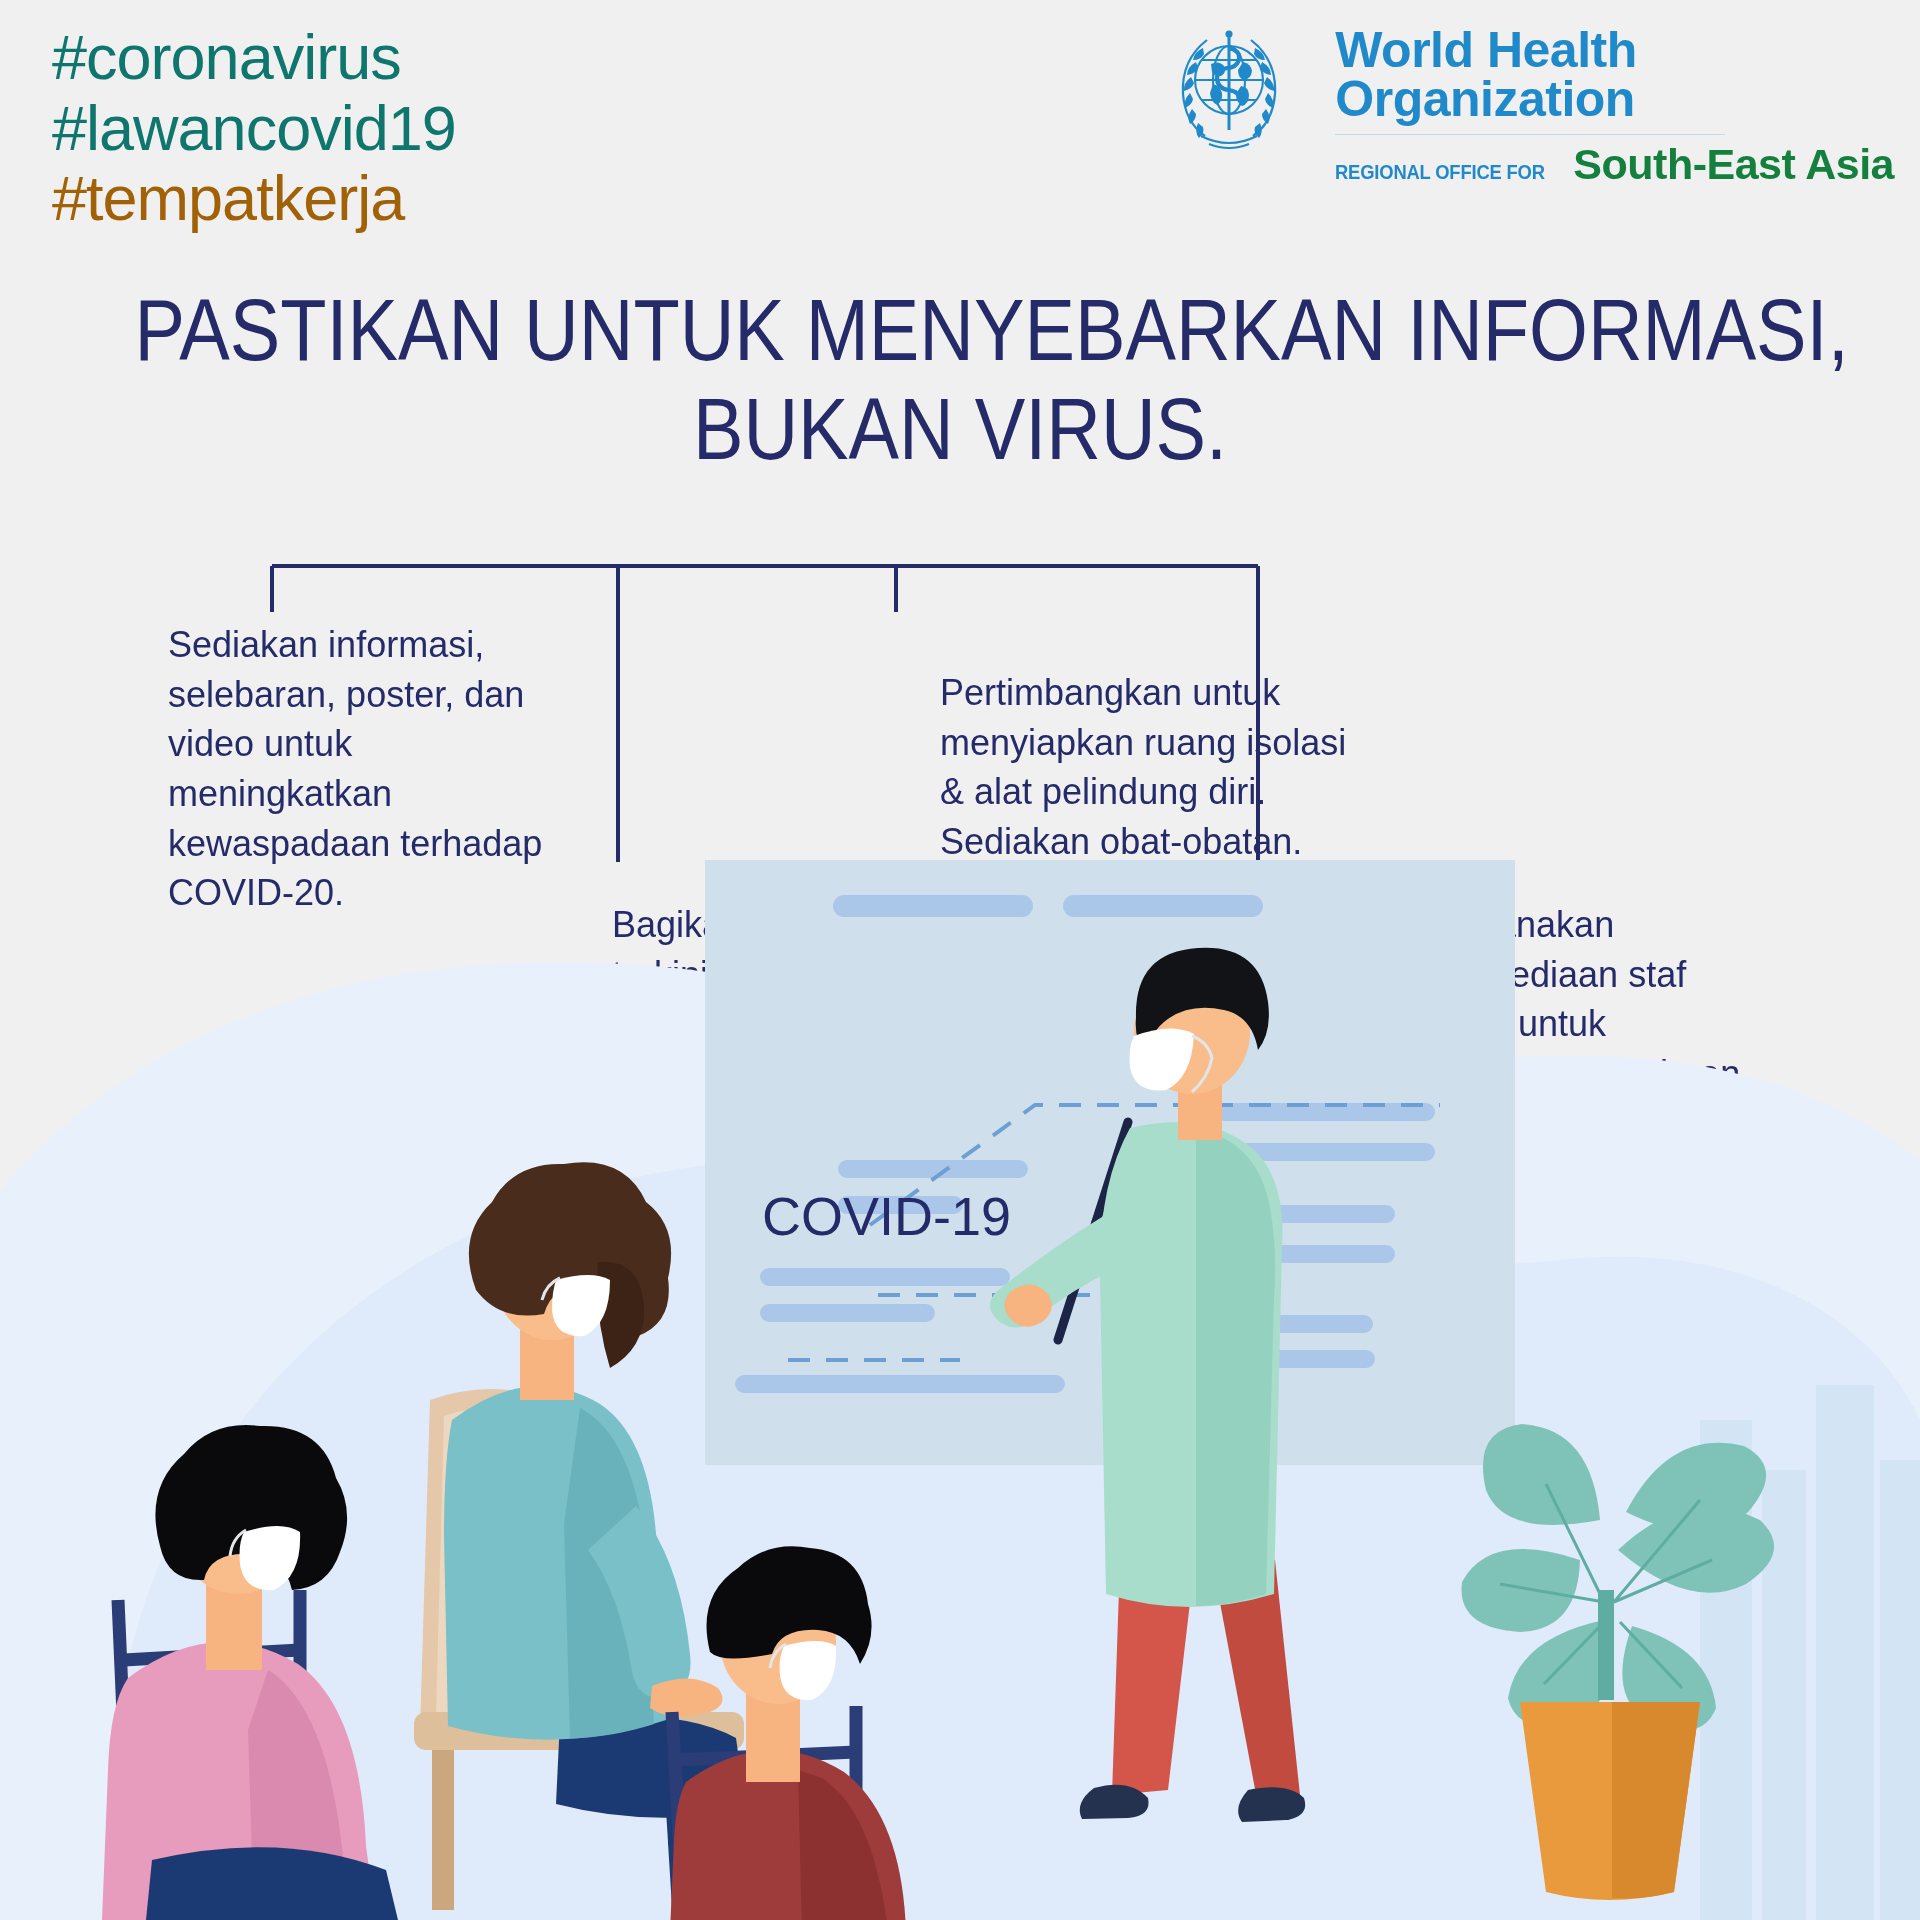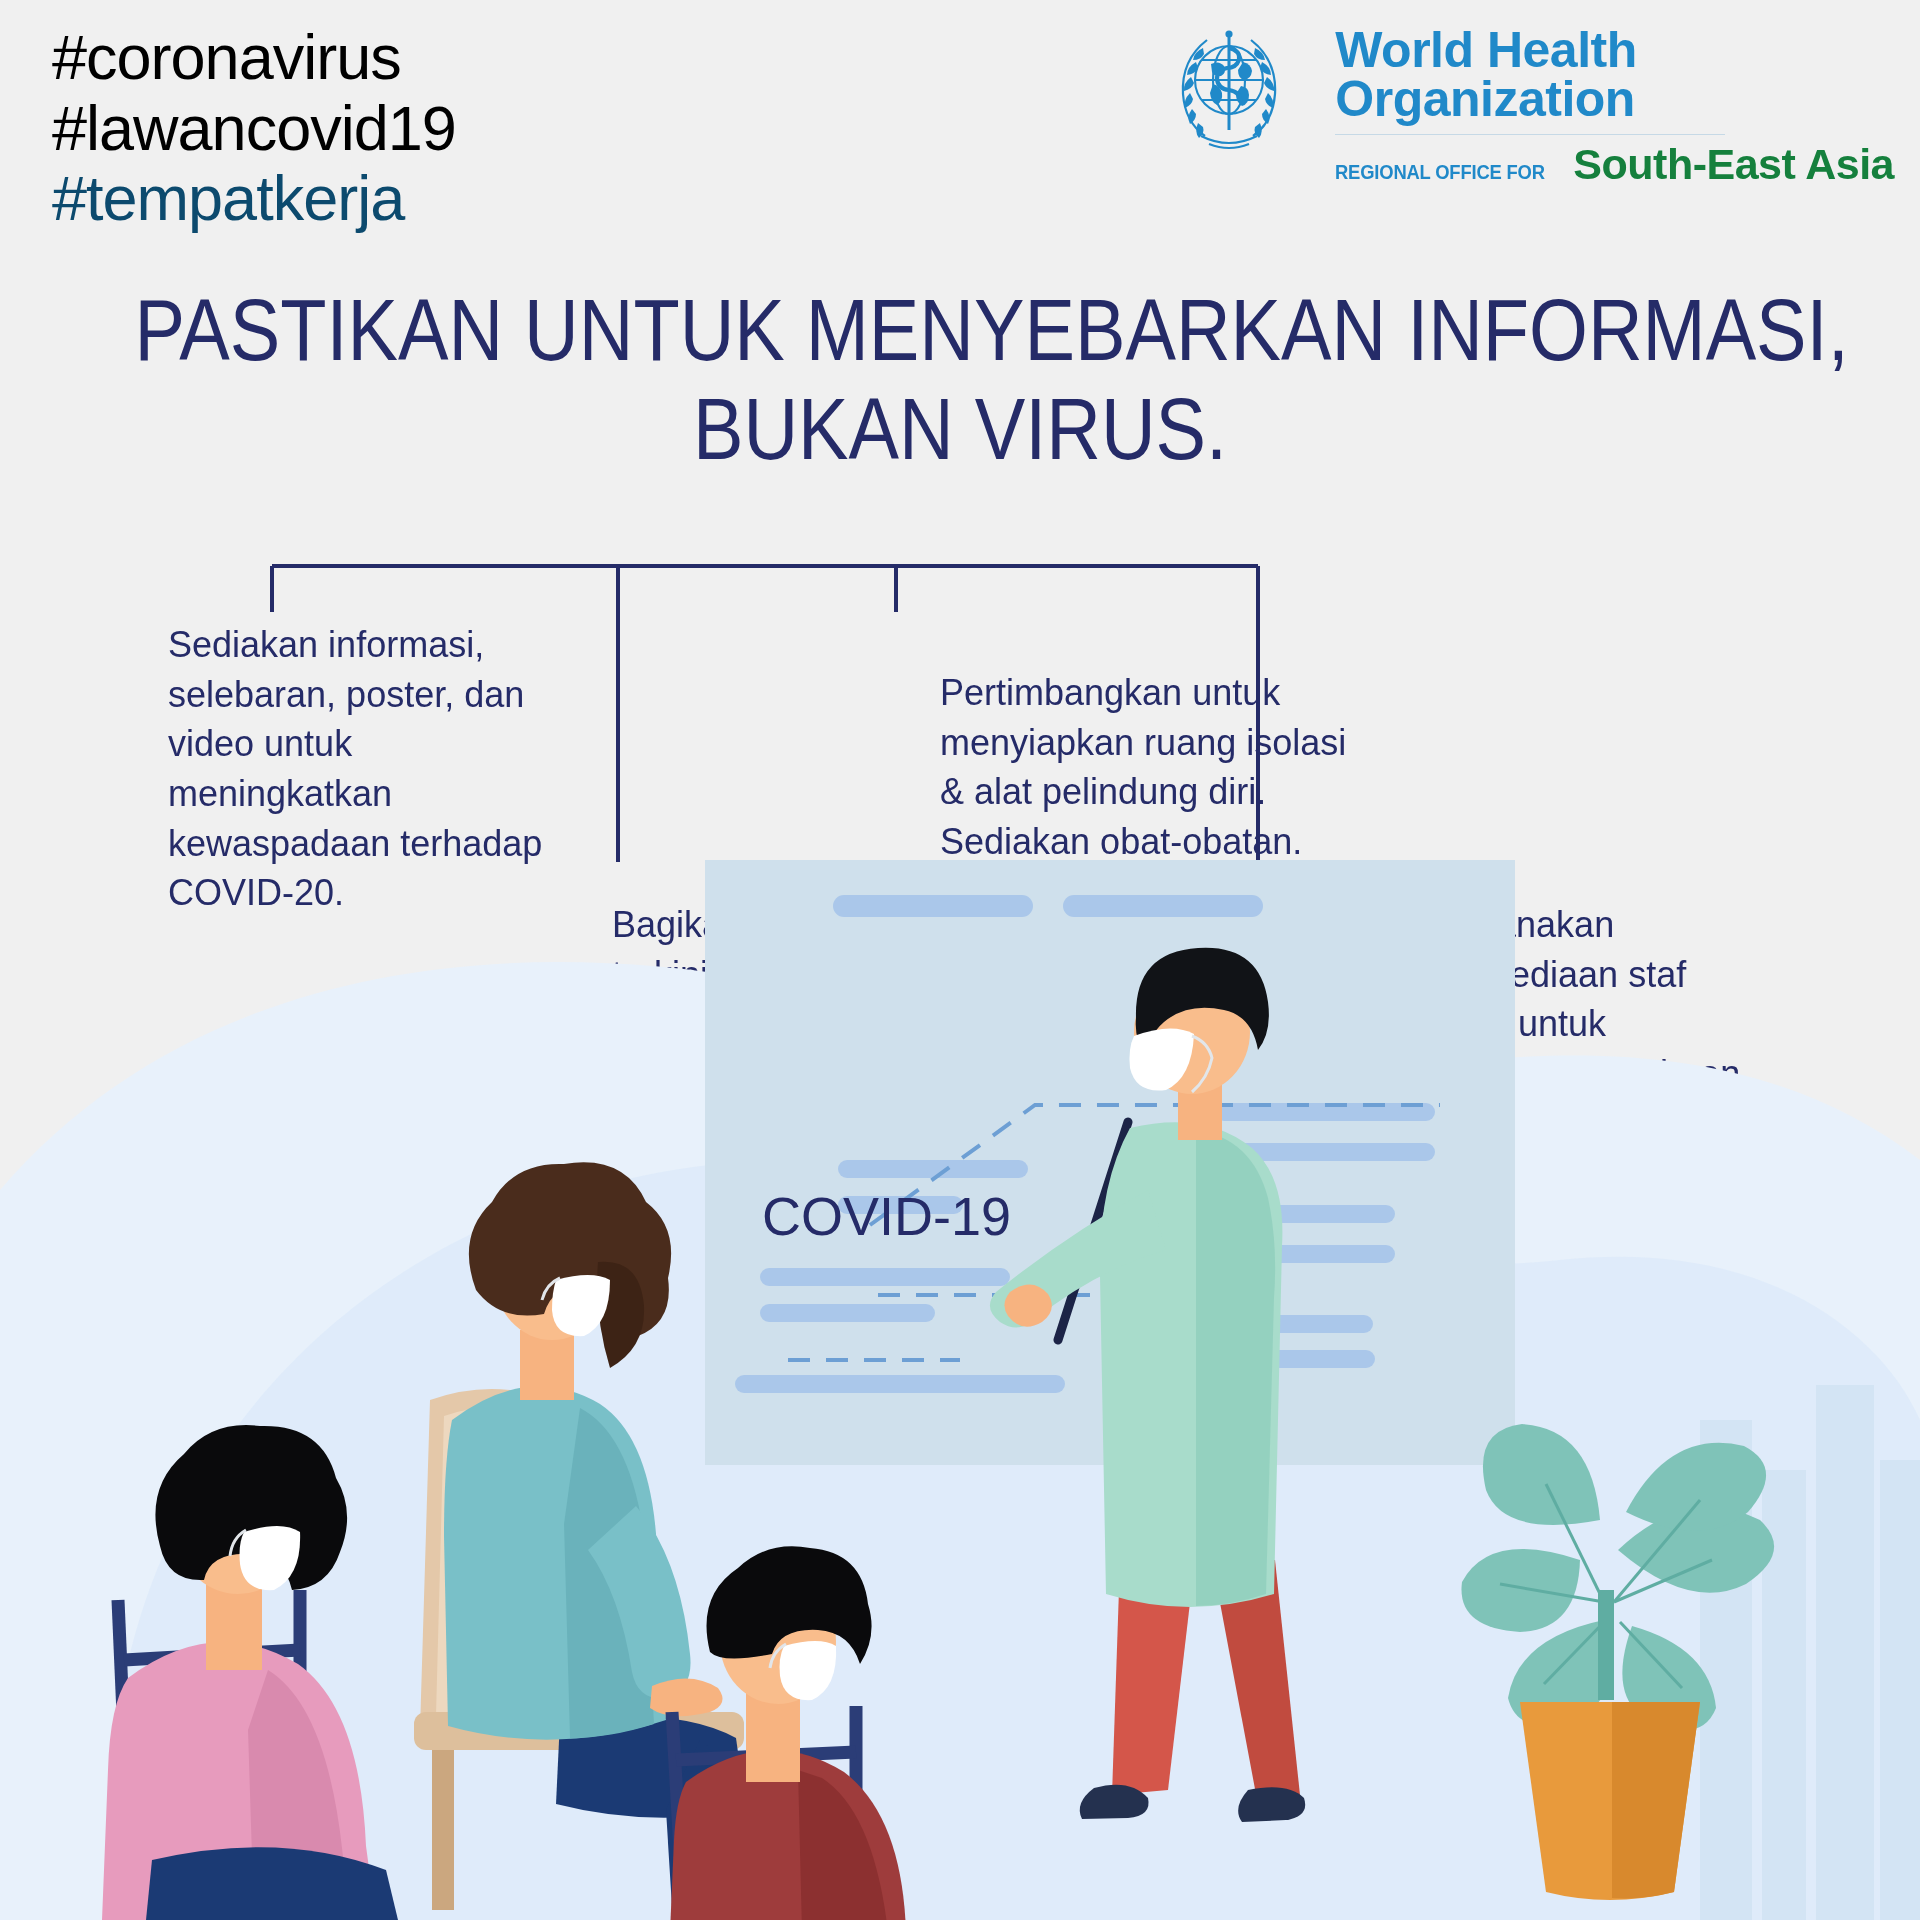--- a/index.html
+++ b/index.html
@@ -8,22 +8,22 @@
     background:#f0f0f0;
     font-family:"Liberation Sans", sans-serif;
     overflow:hidden;
     position:relative;
   }
   .poster{position:absolute;inset:0;overflow:hidden;background:#f0f0f0;}
 
   
   .hashtags{position:absolute;left:52px;top:22px;line-height:1.12;}
   .hashtags div{font-size:63px;font-weight:400;letter-spacing:-1px;}
-  .ht1,.ht2{color:#000000;}
-  .ht3{color:#0c4a6e;}
+  .ht1,.ht2{color:#0f766e;}
+  .ht3{color:#a16207;}
 
   
   .who-logo{position:absolute;right:26px;top:18px;display:flex;align-items:flex-start;gap:32px;}
   .who-emblem{width:128px;height:150px;margin-right:10px;flex:none;}
   .who-words{padding-top:8px;}
   .who-l1,.who-l2{
     color:#2089c9;font-weight:700;font-size:50px;line-height:0.98;
     letter-spacing:-0.5px;
   }
   .who-rule{height:1px;background:#c6d9e6;margin:10px 0 8px 0;width:390px;}

